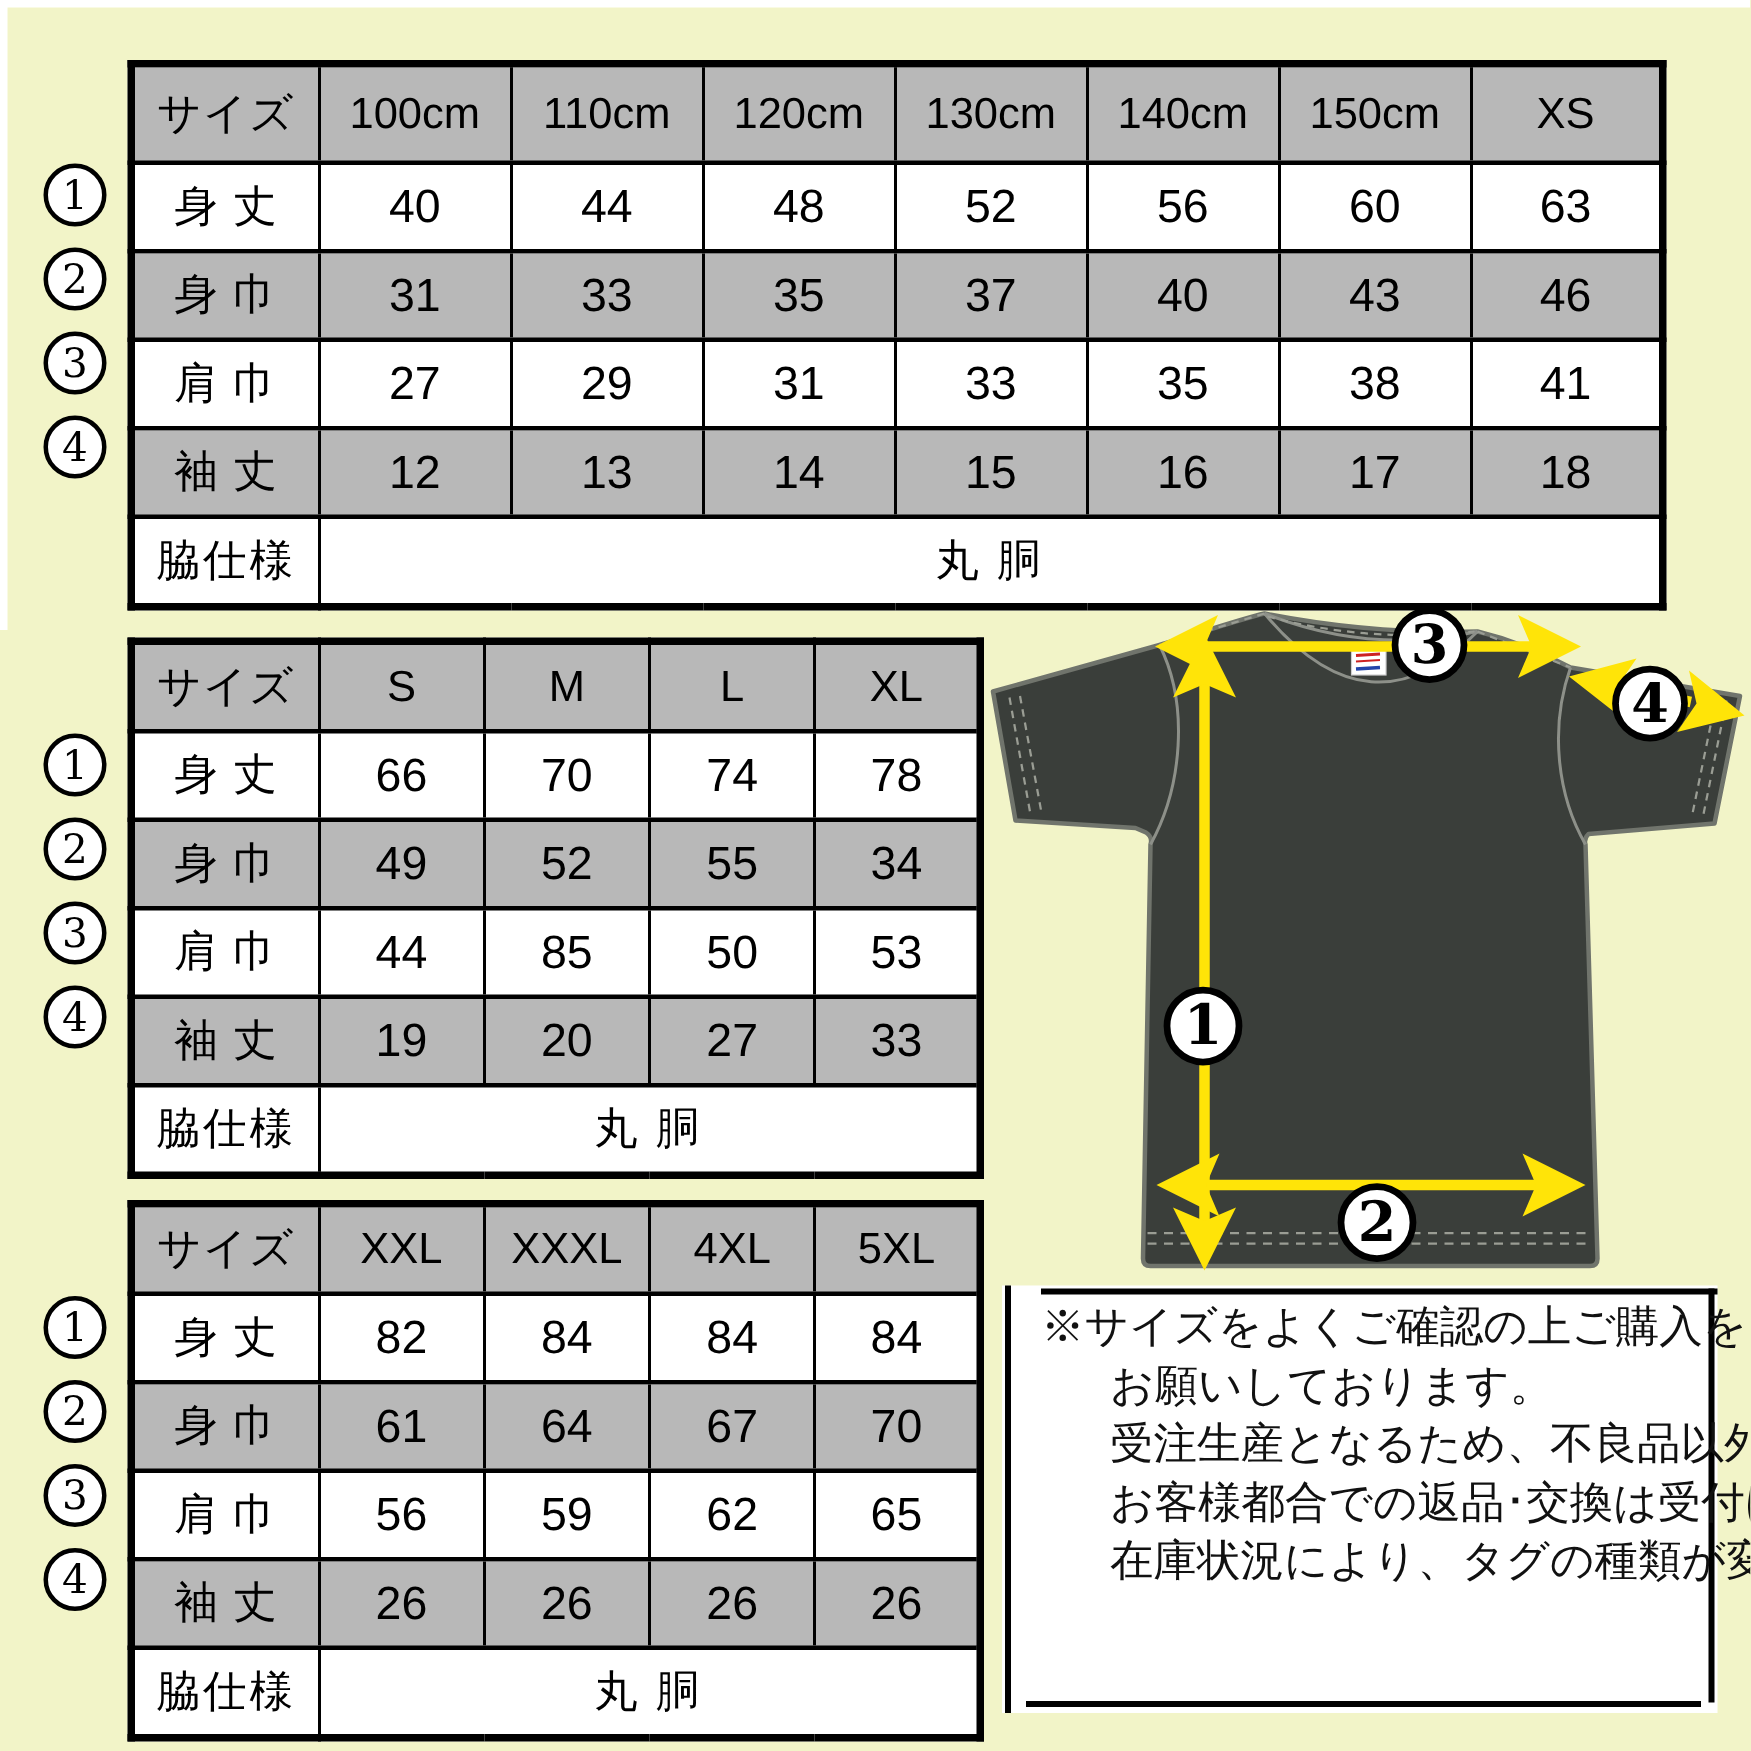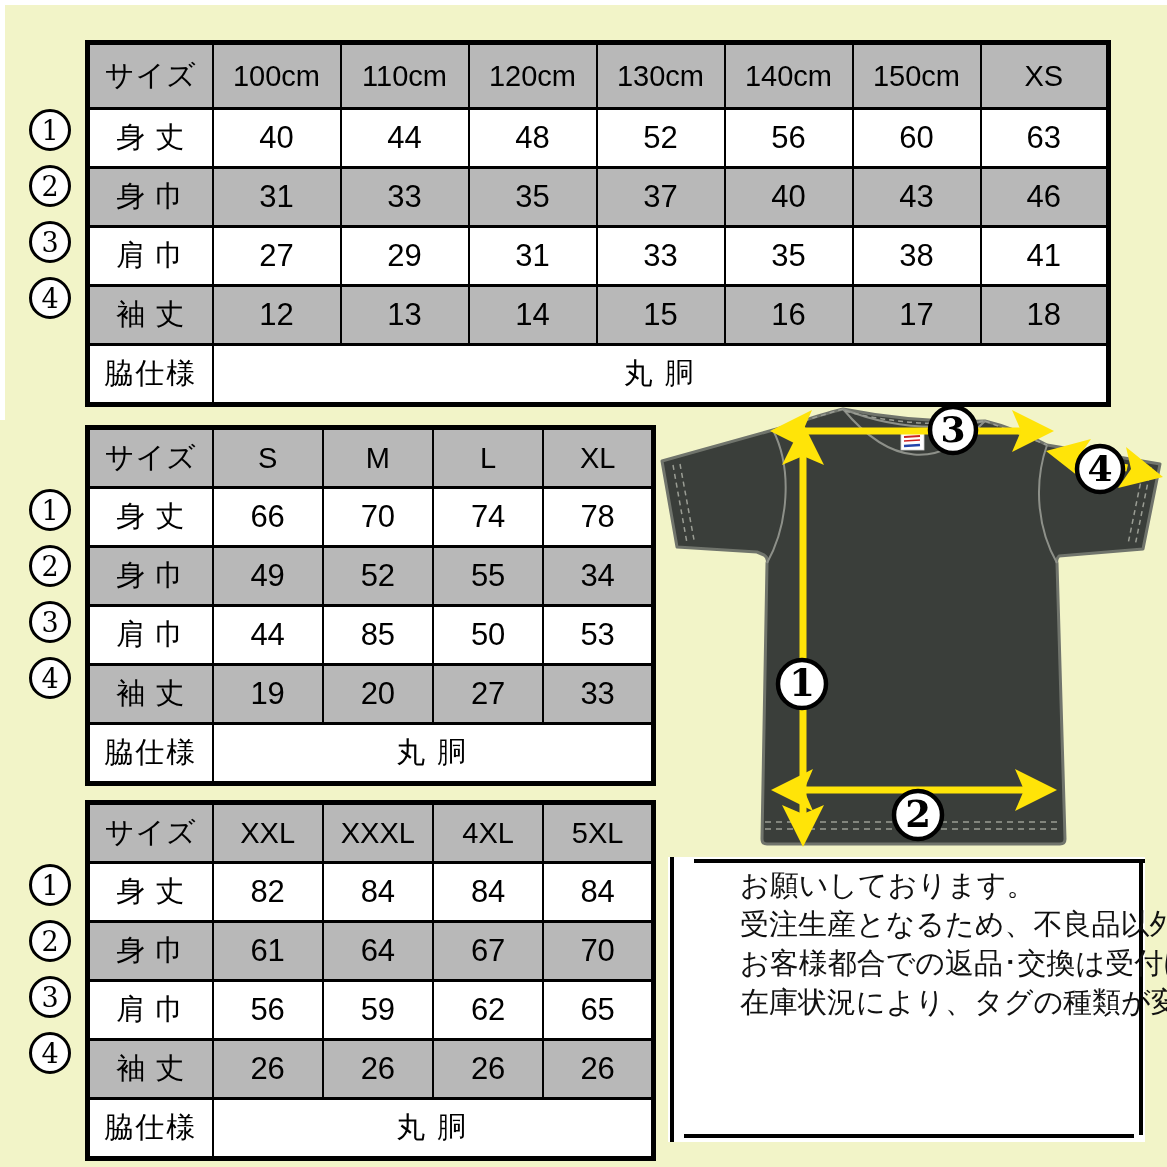--- a/index.html
+++ b/index.html
@@ -314,19 +314,20 @@
       <text x="918" y="827" text-anchor="middle" font-family="DejaVu Serif,serif" font-size="37" font-weight="bold" fill="#000">2</text>
     </g>
   </svg>
 
   <aside class="notice">
     <div class="nline nb-left"></div>
     <div class="nline nb-top"></div>
     <div class="nline nb-right"></div>
     <div class="nline nb-bottom"></div>
     <div class="notice-text">
+      <div class="notice-line first">※サイズをよくご確認の上ご購入を</div>
       <div class="notice-line">お願いしております。</div>
       <div class="notice-line">受注生産となるため、不良品以外の</div>
       <div class="notice-line">お客様都合での返品･交換は受付けて</div>
       <div class="notice-line">在庫状況により、タグの種類が変更に</div>
     </div>
   </aside>
 </div>
 
 </body></html>

